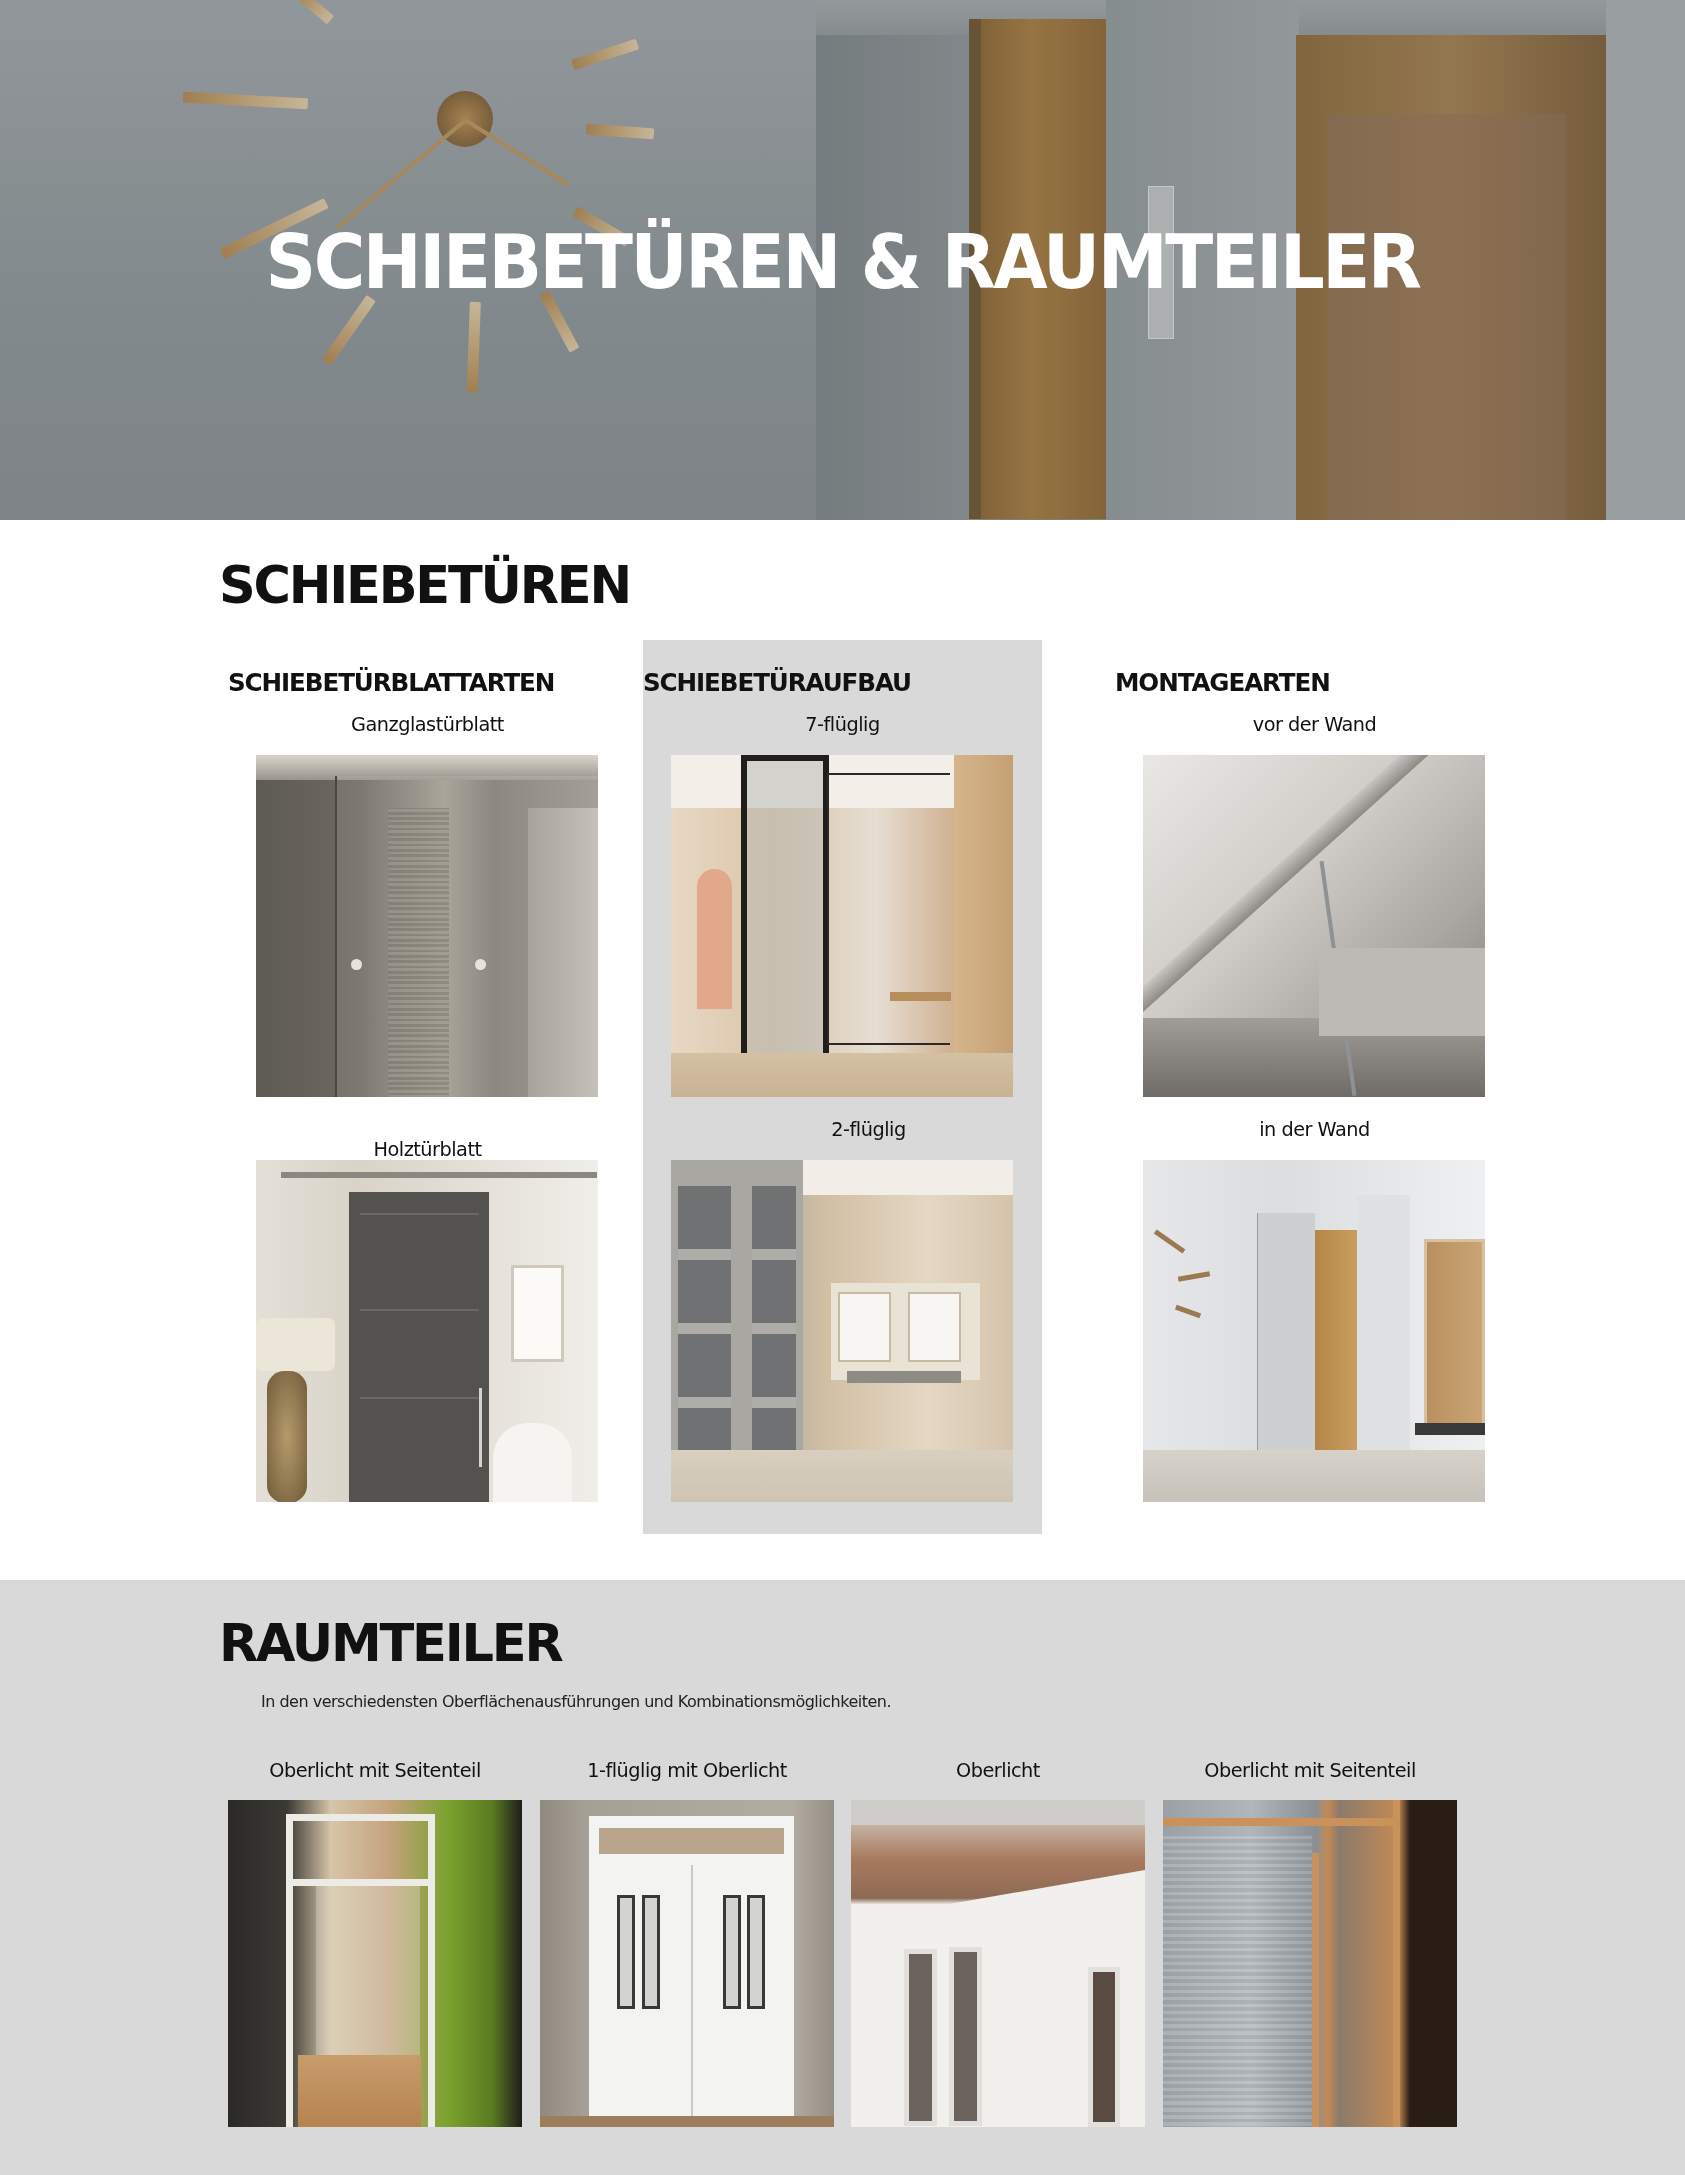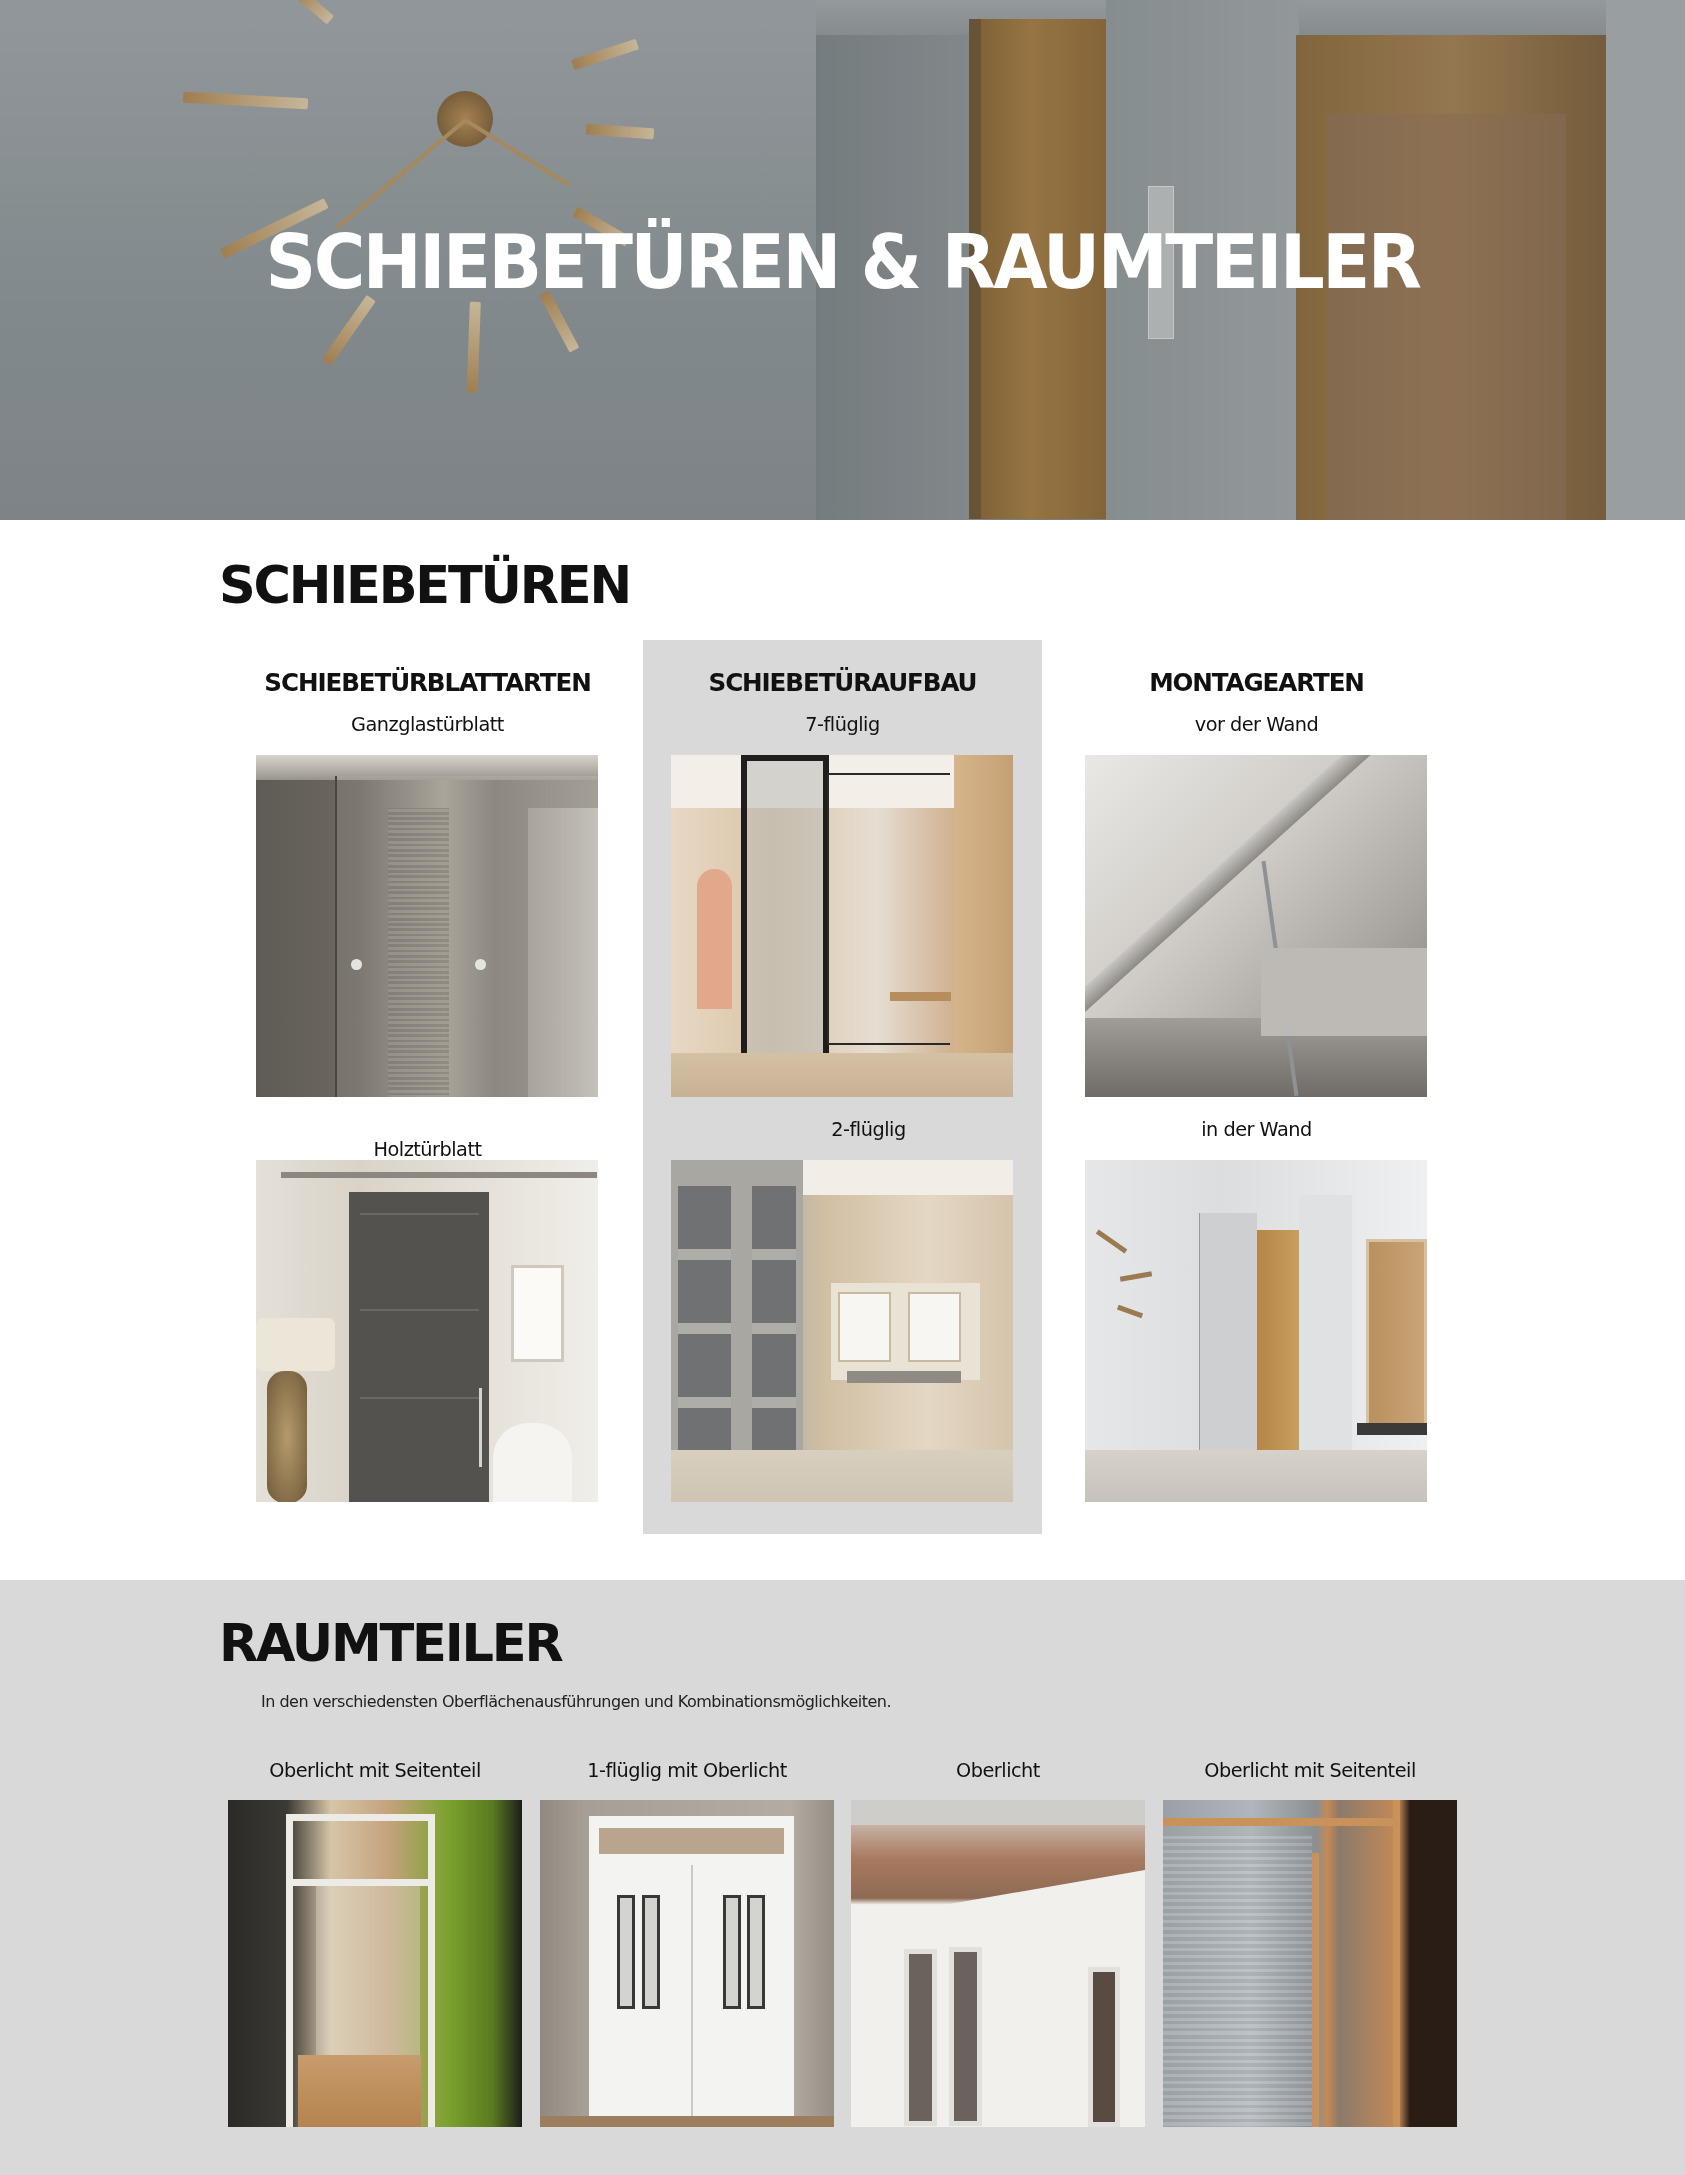--- a/index.html
+++ b/index.html
@@ -25,21 +25,21 @@
   .hero .overlay { position:absolute; inset:0; background: rgba(0,0,0,0.06); }
   .hero-title { position:absolute; left:0; top:218px; width:1685px; text-align:center; color:#ffffff;
     font-family: "DejaVu Sans", sans-serif; font-weight:bold; font-size:74px; letter-spacing:-2.6px; line-height:88px;
     transform: scaleX(0.95); }
 
   
   .sec1-title { position:absolute; left:219px; top:555px; font-family:"DejaVu Sans", sans-serif; font-weight:bold;
     font-size:51px; letter-spacing:-2.2px; color:#111; line-height:61px; }
   .col { position:absolute; top:640px; width:399px; height:894px; }
   .col.gray { background:#d9d9d9; }
-  .col-title { position:absolute; left:0; top:28px; width:100%; text-align:center; font-family:"DejaVu Sans", sans-serif;
+  .col-title { position:absolute; left:0; top:28px; width:100%; font-family:"DejaVu Sans", sans-serif;
     font-weight:bold; font-size:24.6px; letter-spacing:-1.1px; color:#111; }
   .cap { position:absolute; left:0; width:100%; text-align:center; font-family:"DejaVu Sans", sans-serif; font-size:19.3px;
     letter-spacing:-0.5px; color:#111; font-weight:500; }
   .photo { position:absolute; width:342px; height:342px; overflow:hidden; }
 
   
   .sec2 { position:absolute; left:0; top:1580px; width:1685px; height:741px; background:#d9d9d9; }
   .sec2-title { position:absolute; left:219px; top:33px; font-family:"DejaVu Sans", sans-serif; font-weight:bold;
     font-size:51px; letter-spacing:-2.2px; color:#111; line-height:61px; }
   .sec2-sub { position:absolute; left:219px; top:112px; font-family:"DejaVu Sans", sans-serif; font-size:16px; color:#222;
@@ -129,21 +129,21 @@
     <div class="abs" style="left:7px;top:26px;width:53px;height:298px;background:repeating-linear-gradient(180deg,#6f7173 0 63px,#aeada8 63px 74px);"></div>
     <div class="abs" style="left:81px;top:26px;width:44px;height:298px;background:repeating-linear-gradient(180deg,#6f7173 0 63px,#aeada8 63px 74px);"></div>
     <div class="abs" style="left:160px;top:123px;width:149px;height:97px;background:#e9e3d6;"></div>
     <div class="abs" style="left:167px;top:132px;width:53px;height:70px;background:#f7f6f2;border:2.6px solid #c9b9a0;"></div>
     <div class="abs" style="left:237px;top:132px;width:53px;height:70px;background:#f7f6f2;border:2.6px solid #c9b9a0;"></div>
     <div class="abs" style="left:176px;top:211px;width:114px;height:12.3px;background:#8e8a84;"></div>
     <div class="abs" style="left:0;top:290px;width:342px;height:53px;background:linear-gradient(180deg,#d8cfbf,#cfc4b2);"></div>
   </div>
 </div>
 
-<div class="col" style="left:1057px;">
+<div class="col" style="left:1115px;">
   <h3 class="col-title">MONTAGEARTEN</h3>
   <div class="cap" style="top:73px;">vor der Wand</div>
   <div class="photo" style="left:28px;top:115px;background:linear-gradient(135deg,#e9e8e5 0%,#cfccc7 40%,#a9a6a1 70%,#7a7874 100%);">
     <div class="abs" style="left:-35px;top:105px;width:492px;height:19.3px;background:linear-gradient(180deg,#c8c6c2,#8d8a86);transform:rotate(-42deg);transform-origin:0 0;top:263px;"></div>
     <div class="abs" style="left:0;top:263px;width:342px;height:79px;background:linear-gradient(180deg,#a09c96,#6f6c68);"></div>
     <div class="abs" style="left:193px;top:105px;width:3.5px;height:237px;background:#8e9294;transform:rotate(-8deg);"></div>
     <div class="abs" style="left:176px;top:193px;width:167px;height:88px;background:#bdbab5;"></div>
   </div>
   <div class="cap" style="top:478px;">in der Wand</div>
   <div class="photo" style="left:28px;top:520px;background:linear-gradient(90deg,#e6e7e8 0%,#dcdddf 40%,#eef0f1 100%);">

